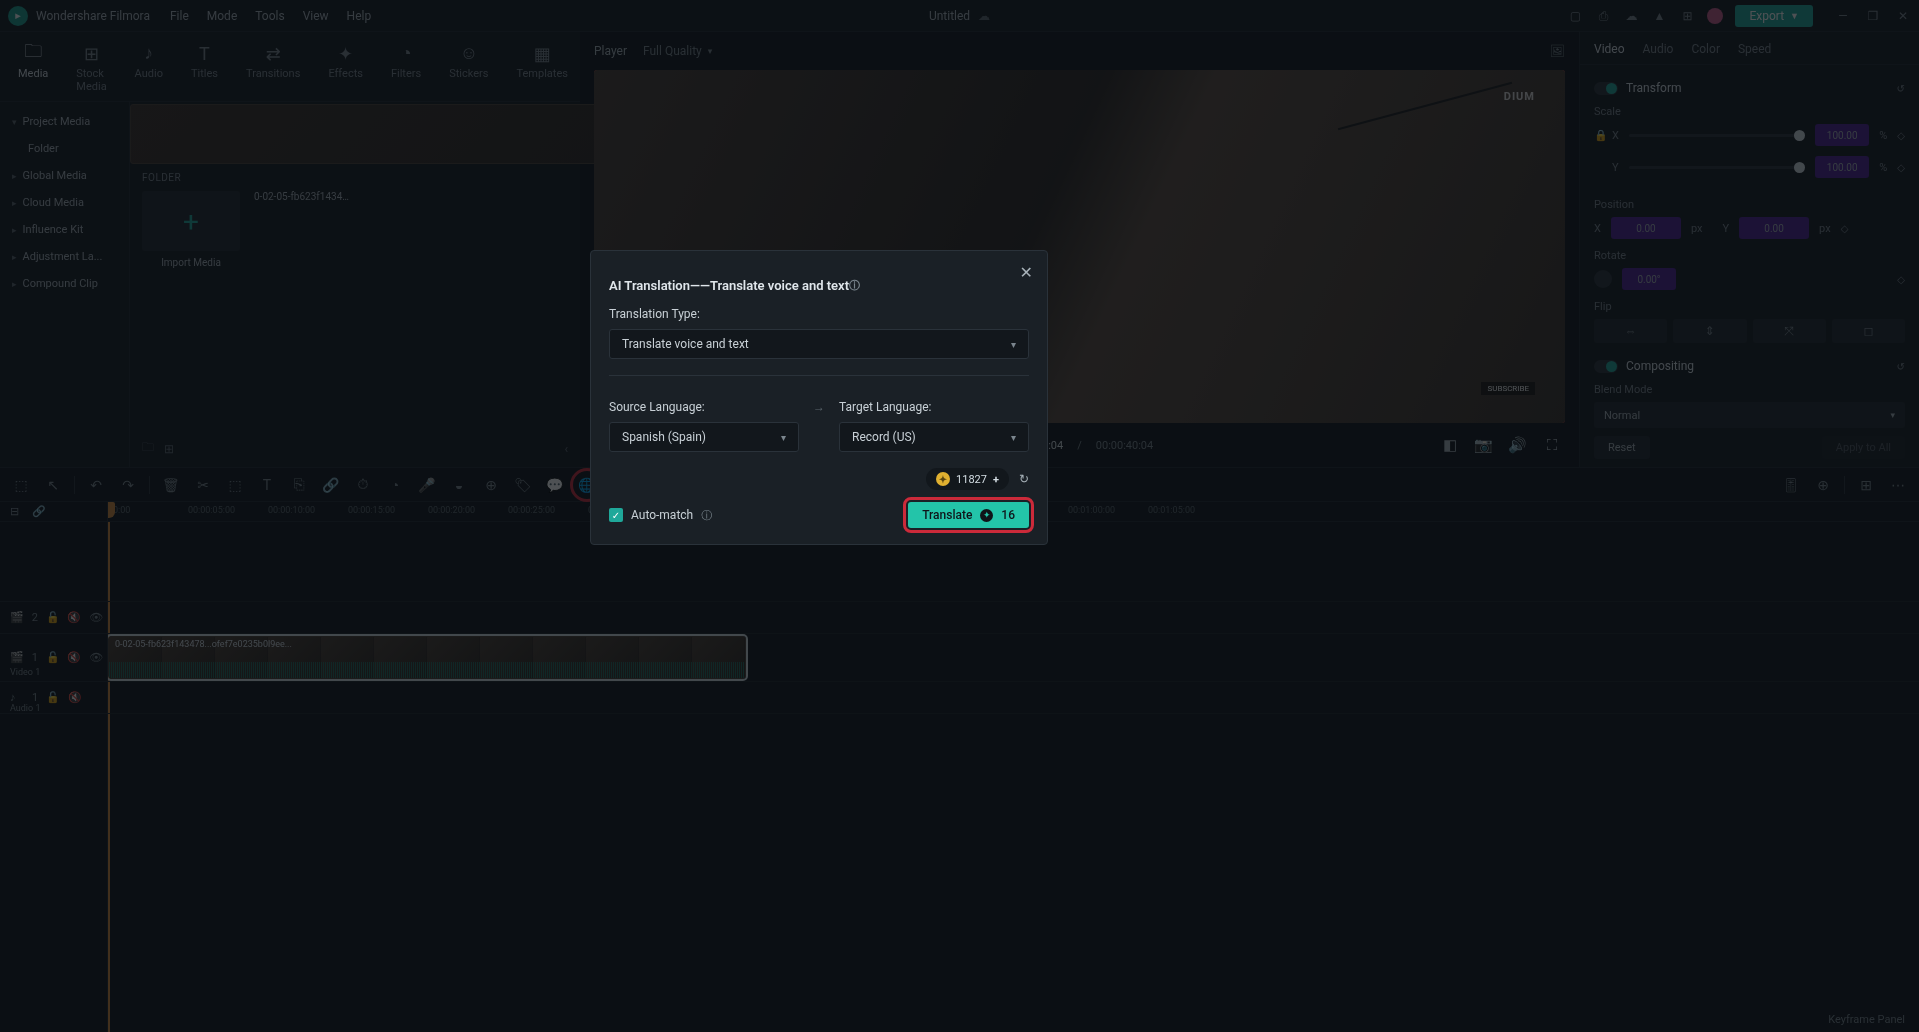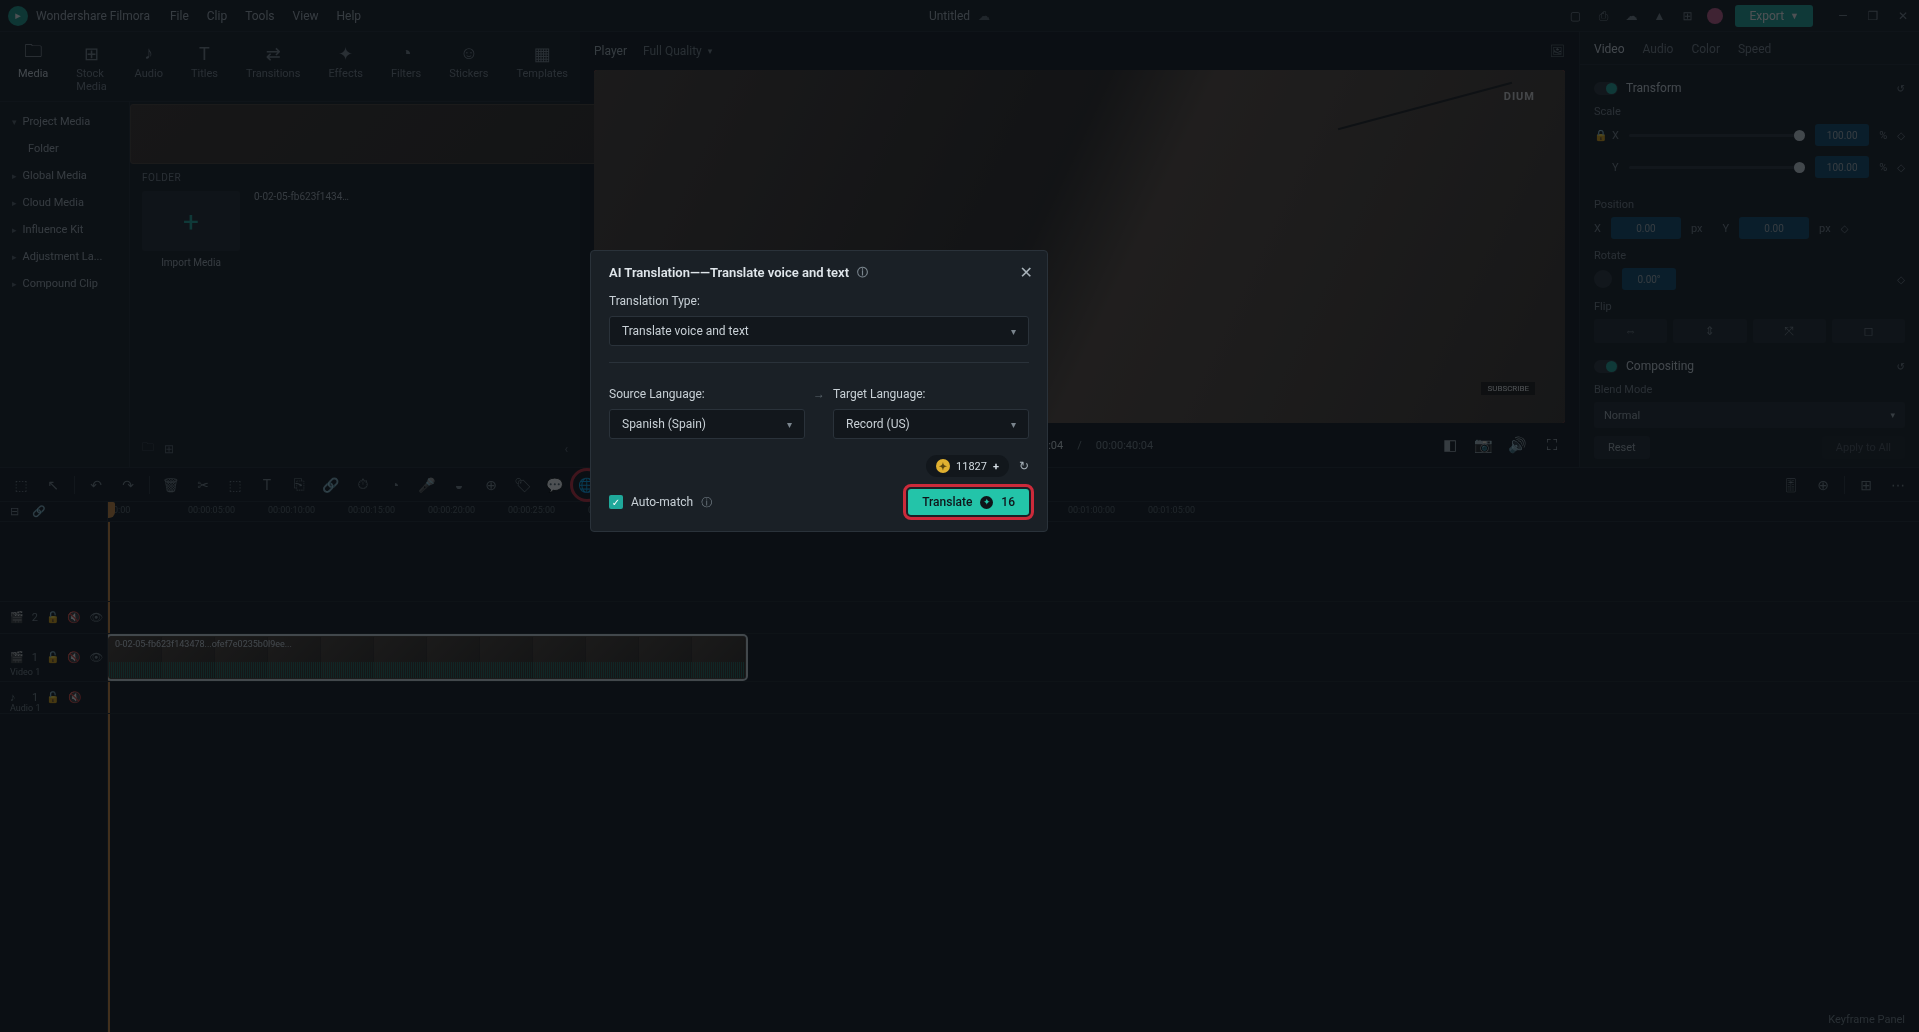--- a/index.html
+++ b/index.html
@@ -77,21 +77,21 @@
 .insp-subtab { color: #7a858d; padding: 4px 10px; border-radius: 10px; cursor: pointer; }
 .insp-subtab.active { background: #2a3138; color: #d4dde3; }
 .insp-body { flex: 1; padding: 10px 14px; overflow-y: auto; }
 .insp-section-h { display: flex; align-items: center; gap: 8px; color: #d4dde3; font-size: 12px; margin: 6px 0 10px; }
 .toggle { width: 24px; height: 13px; background: #2a3138; border-radius: 7px; position: relative; }
 .toggle.on::after { content: ''; position: absolute; right: 1px; top: 1px; width: 11px; height: 11px; background: #1fa89a; border-radius: 50%; }
 .insp-row { display: flex; align-items: center; gap: 10px; margin-bottom: 10px; font-size: 11px; color: #7a858d; }
 .insp-label { color: #7a858d; font-size: 11px; margin-bottom: 6px; }
 .slider { flex: 1; height: 3px; background: #2a3138; border-radius: 2px; position: relative; }
 .slider .knob { position: absolute; right: 0; top: -4px; width: 11px; height: 11px; background: #d4dde3; border-radius: 50%; }
-.num-input { width: 54px; height: 22px; background: #0c4a6e; border-radius: 3px; color: #a8b2b9; font-size: 10px; display: flex; align-items: center; justify-content: center; }
+.num-input { width: 54px; height: 22px; background: #4c1d95; border-radius: 3px; color: #a8b2b9; font-size: 10px; display: flex; align-items: center; justify-content: center; }
 .flip-btns { display: flex; gap: 6px; margin-top: 4px; }
 .flip-btn { flex: 1; height: 24px; background: #1f262c; border-radius: 3px; display: flex; align-items: center; justify-content: center; color: #7a858d; cursor: pointer; font-size: 12px; }
 .select-box { height: 26px; background: #1f262c; border-radius: 3px; color: #a8b2b9; font-size: 11px; display: flex; align-items: center; padding: 0 10px; cursor: pointer; }
 .select-box .chev { margin-left: auto; font-size: 9px; }
 .insp-footer { position: absolute; bottom: 8px; left: 14px; right: 14px; display: flex; gap: 8px; }
 .footer-btn { padding: 5px 14px; background: #1f262c; color: #a8b2b9; font-size: 11px; border-radius: 3px; cursor: pointer; margin-top: 26px; }
 
 
 .timeline-area { height: 565px; background: #0f1419; border-top: 1px solid #1f262c; display: flex; flex-direction: column; position: relative; }
 .timeline-toolbar { height: 34px; display: flex; align-items: center; padding: 0 10px; gap: 10px; border-bottom: 1px solid #1f262c; }
@@ -119,48 +119,48 @@
 .clip .thumbs > div { flex: 1; background: linear-gradient(135deg, #4a3d32, #2e271f); border-right: 1px solid rgba(0,0,0,0.3); }
 .clip .wave { position: absolute; bottom: 0; left: 0; right: 0; height: 16px; background: repeating-linear-gradient(90deg, #1a7a6a 0 1px, transparent 1px 2px); opacity: 0.75; }
 
 .timeline-footer { position: absolute; bottom: 6px; right: 14px; color: #7a858d; font-size: 11px; }
 
 
 .dim-overlay { position: absolute; inset: 0; background: rgba(10, 14, 18, 0.72); z-index: 50; }
 
 
 .modal { position: absolute; top: 250px; left: 590px; width: 458px; background: #1a2026; border: 1px solid #2a323a; border-radius: 4px; z-index: 100; padding: 14px 18px 16px; }
-.modal-title { color: #e0e6eb; font-size: 13px; font-weight: 600; display: flex; align-items: center; gap: 8px; margin-bottom: 14px; }
+.modal-title { color: #e0e6eb; font-size: 13px; font-weight: 600; display: flex; align-items: center; gap: 0; margin-bottom: 14px; margin-top: 13px; }
 .modal-close { position: absolute; top: 12px; right: 14px; color: #a8b2b9; cursor: pointer; font-size: 16px; }
 .modal-label { color: #c8d0d6; font-size: 12px; margin-bottom: 8px; }
 .modal-select { height: 30px; background: #12171c; border: 1px solid #2a323a; border-radius: 3px; color: #c8d0d6; font-size: 12px; display: flex; align-items: center; padding: 0 12px; cursor: pointer; margin-bottom: 16px; }
 .modal-select .chev { margin-left: auto; font-size: 10px; color: #7a858d; }
 .modal-hr { border: none; border-top: 1px solid #2a323a; margin: 4px 0 14px; }
-.lang-row { display: flex; gap: 8px; align-items: flex-start; margin-top: 24px; }
+.lang-row { display: flex; gap: 14px; align-items: flex-start; margin-top: 24px; }
 .lang-col { flex: 1; }
 .lang-arrow { color: #5c666d; margin-bottom: 8px; font-size: 12px; }
 .credits-row { display: flex; justify-content: flex-end; align-items: center; gap: 10px; margin: 16px 0 12px; }
 .credits-pill { background: #12171c; border-radius: 12px; padding: 4px 10px; display: flex; align-items: center; gap: 6px; color: #d4dde3; font-size: 11px; }
 .credits-pill .coin { width: 14px; height: 14px; background: #e0b030; border-radius: 50%; display: flex; align-items: center; justify-content: center; color: #5a4510; font-size: 10px; font-weight: bold; }
 .modal-footer { display: flex; align-items: center; justify-content: space-between; }
 .auto-match { display: flex; align-items: center; gap: 8px; color: #c8d0d6; font-size: 12px; }
 .checkbox { width: 14px; height: 14px; background: #1fa89a; border-radius: 2px; color: #fff; display: flex; align-items: center; justify-content: center; font-size: 10px; }
 .translate-btn { background: #23c4a9; color: #0f1419; padding: 6px 14px; border-radius: 3px; font-size: 12px; font-weight: 500; display: flex; align-items: center; gap: 8px; cursor: pointer; outline: 3px solid #cc2a3a; outline-offset: 2px; }
 .translate-btn .coin-sm { width: 13px; height: 13px; background: #0f1419; border-radius: 50%; color: #23c4a9; font-size: 9px; display: flex; align-items: center; justify-content: center; }
 
 .diamond-icon { color: #7a858d; font-size: 10px; }
 </style>
 </head>
 <body>
 
 <div class="titlebar">
   <div class="logo">▸</div>
   <span class="app-name">Wondershare Filmora</span>
   <span class="menu-item">File</span>
-  <span class="menu-item">Clip</span>
+  <span class="menu-item">Mode</span>
   <span class="menu-item">Tools</span>
   <span class="menu-item">View</span>
   <span class="menu-item">Help</span>
   <div class="doc-title">
     <span>Untitled</span>
     <span style="color:#5c666d">☁</span>
   </div>
   <div class="right-controls">
     <span class="icon-btn">▢</span>
     <span class="icon-btn">⎙</span>

